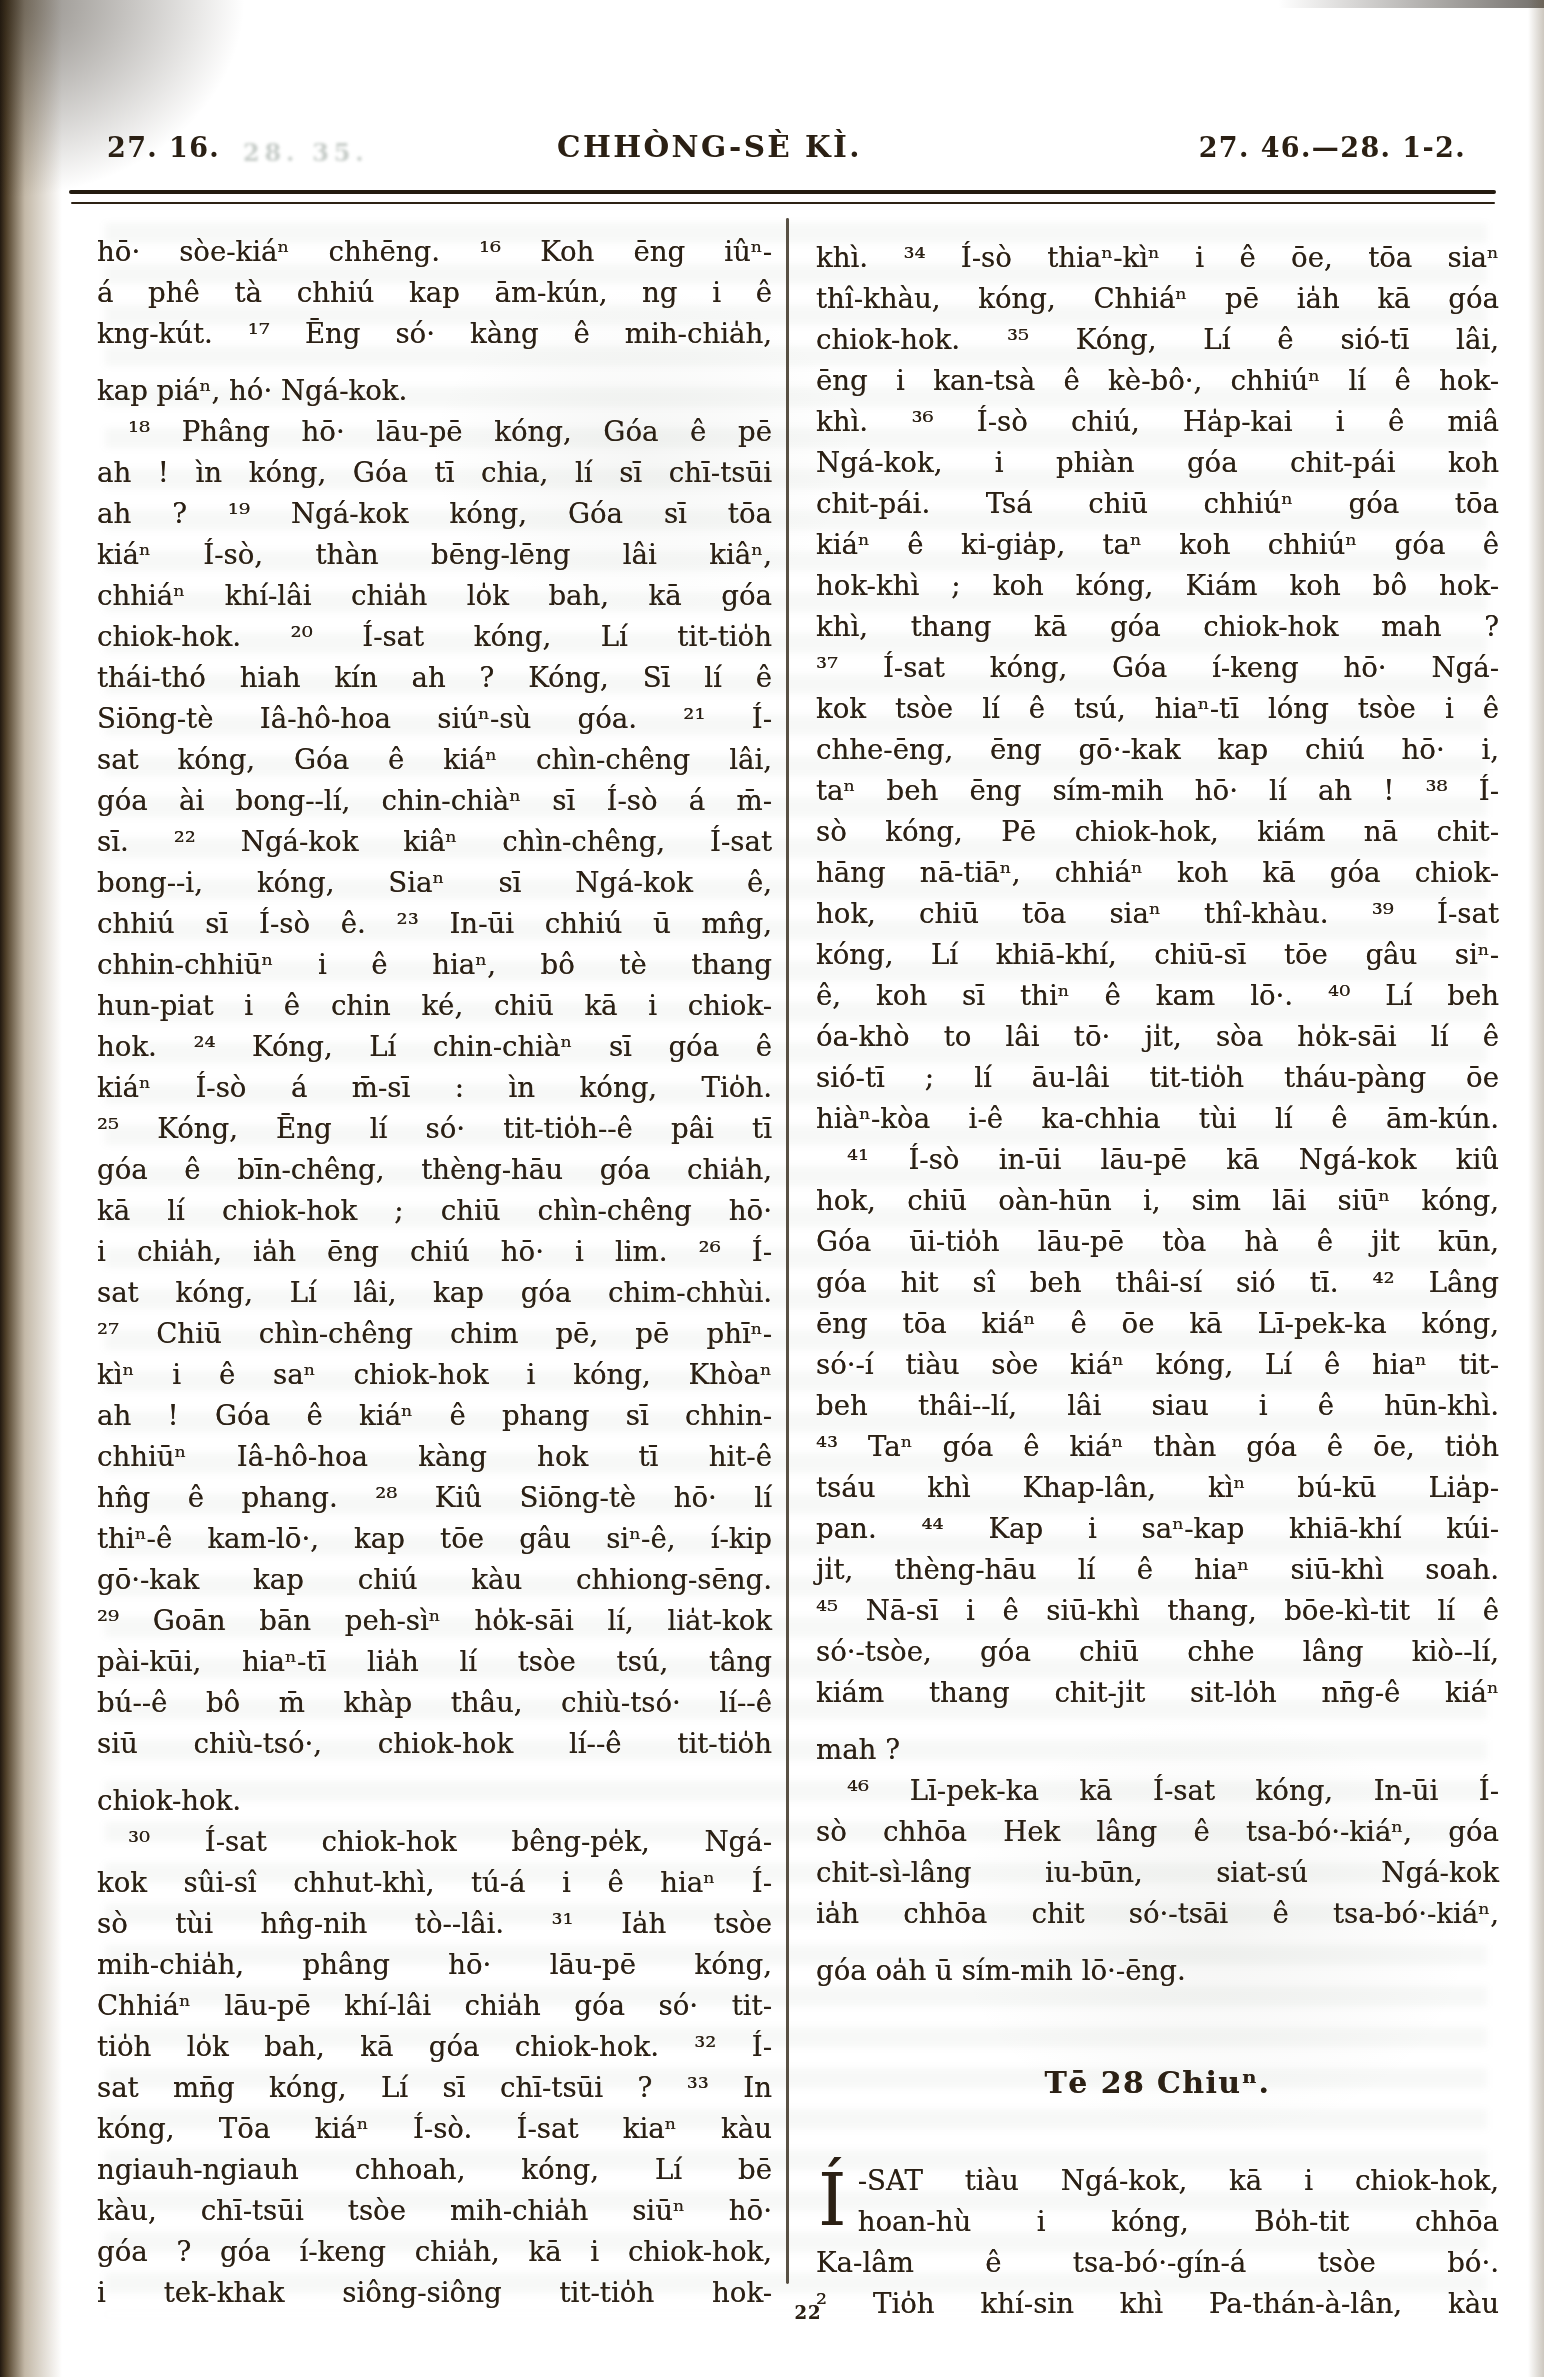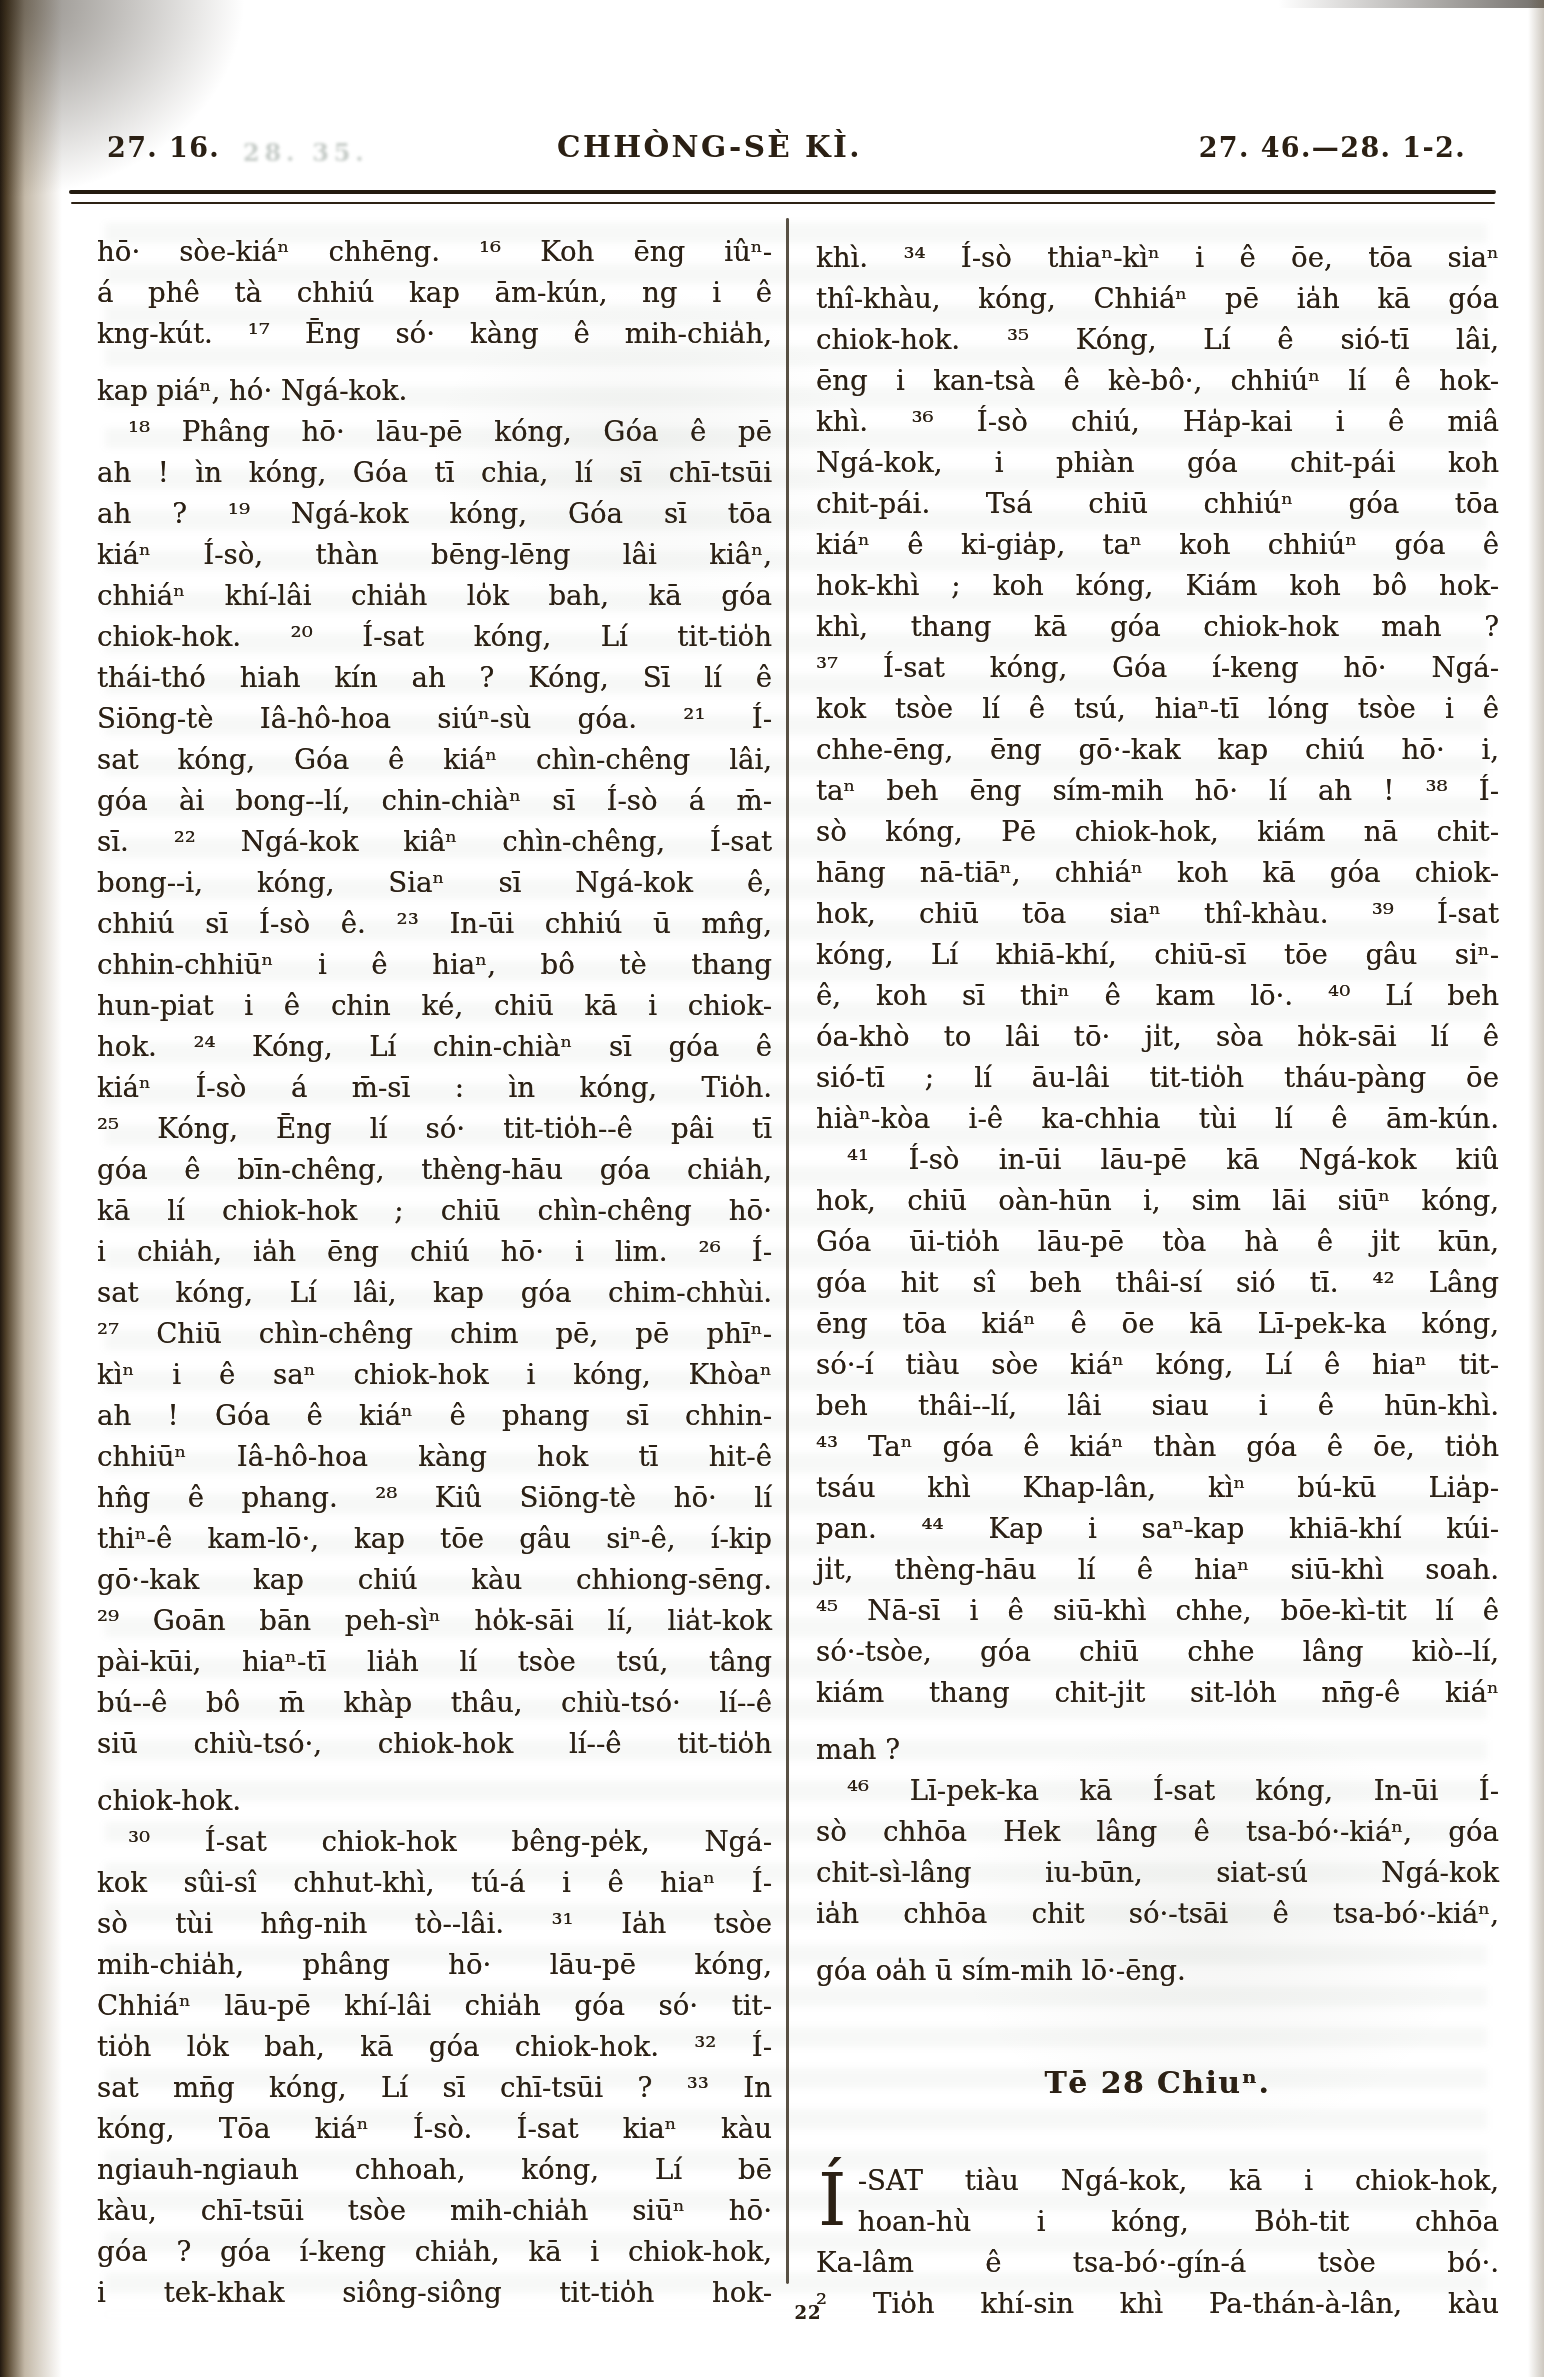--- a/index.html
+++ b/index.html
@@ -171,21 +171,21 @@
         <div class="text-line">hok, chiū oàn-hūn i, sim lāi siūⁿ kóng,</div>
         <div class="text-line">Góa ūi-tio̍h lāu-pē tòa hà ê ji̍t kūn,</div>
         <div class="text-line">góa hit sî beh thâi-sí sió tī. ⁴² Lâng</div>
         <div class="text-line">ēng tōa kiáⁿ ê ōe kā Lī-pek-ka kóng,</div>
         <div class="text-line">só·-í tiàu sòe kiáⁿ kóng, Lí ê hiaⁿ tit-</div>
         <div class="text-line">beh thâi--lí, lâi siau i ê hūn-khì.</div>
         <div class="text-line">⁴³ Taⁿ góa ê kiáⁿ thàn góa ê ōe, tio̍h</div>
         <div class="text-line">tsáu khì Khap-lân, kìⁿ bú-kū Lia̍p-</div>
         <div class="text-line">pan. ⁴⁴ Kap i saⁿ-kap khiā-khí kúi-</div>
         <div class="text-line">ji̍t, thèng-hāu lí ê hiaⁿ siū-khì soah.</div>
-        <div class="text-line">⁴⁵ Nā-sī i ê siū-khì chhe, bōe-kì-tit lí ê</div>
+        <div class="text-line">⁴⁵ Nā-sī i ê siū-khì thang, bōe-kì-tit lí ê</div>
         <div class="text-line">só·-tsòe, góa chiū chhe lâng kiò--lí,</div>
         <div class="text-line">kiám thang chit-ji̍t sit-lo̍h nn̄g-ê kiáⁿ</div>
         <div class="text-line flush">mah ?</div>
         <div class="text-line indent">⁴⁶ Lī-pek-ka kā Í-sat kóng, In-ūi Í-</div>
         <div class="text-line">sò chhōa Hek lâng ê tsa-bó·-kiáⁿ, góa</div>
         <div class="text-line">chit-sì-lâng iu-būn, siat-sú Ngá-kok</div>
         <div class="text-line">ia̍h chhōa chit só·-tsāi ê tsa-bó·-kiáⁿ,</div>
         <div class="text-line flush">góa oa̍h ū sím-mih lō·-ēng.</div>
       </div>
     <h2 class="chapter-heading">Tē 28 Chiuⁿ.</h2>

